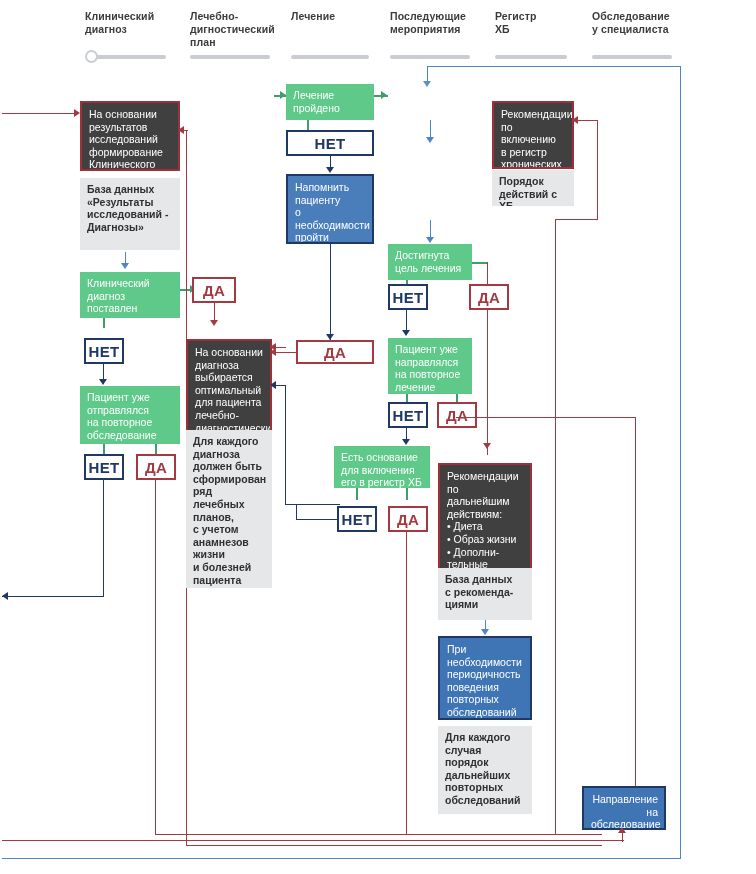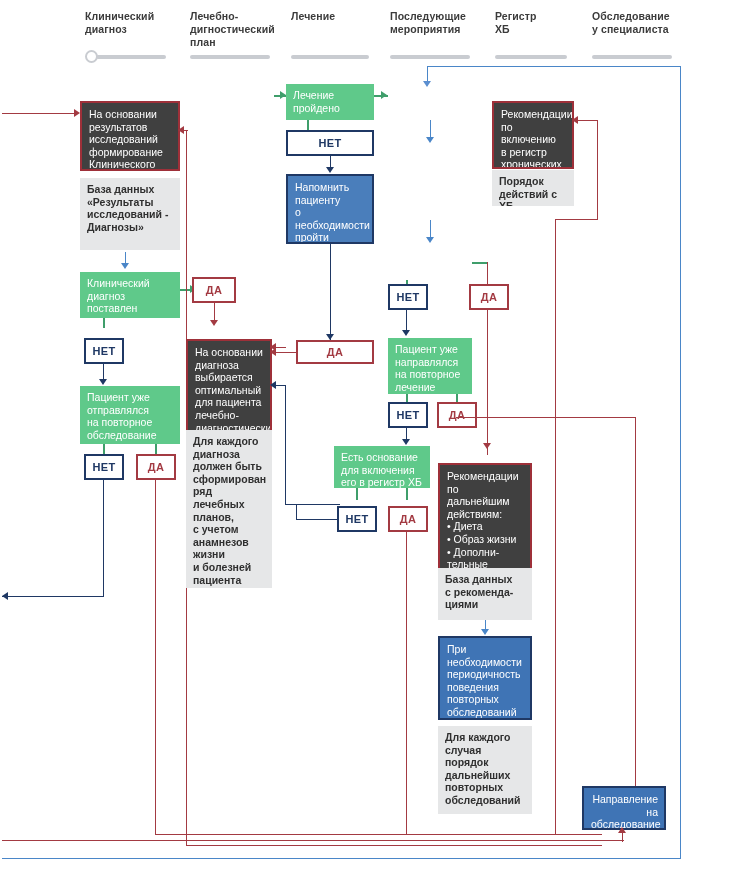--- a/index.html
+++ b/index.html
@@ -75,21 +75,21 @@
     color:#2f2f2f;
     border:none;
     font-weight:600;
   }
 
   
   .chip{
     position:absolute;
     box-sizing:border-box;
     background:#ffffff;
-    font-size:11px;
+    font-size:15px;
     font-weight:700;
     letter-spacing:.3px;
     display:flex;
     align-items:center;
     justify-content:center;
   }
   .chip-no{ border:2px solid #1f3864; color:#1f3864; }
   .chip-yes{ border:2px solid #a33a42; color:#a33a42; }
 
   
@@ -268,20 +268,22 @@
   <div class="ln h-green" style="left:374px;top:95px;width:14px;"></div>
   <div class="ar ar-r-green" style="left:381px;top:91px;"></div>
 
   <div class="ln v-blue" style="left:430px;top:120px;height:18px;"></div>
   <div class="ar ar-d-blue" style="left:426px;top:137px;"></div>
 
 
   <div class="ln v-blue" style="left:430px;top:220px;height:18px;"></div>
   <div class="ar ar-d-blue" style="left:426px;top:237px;"></div>
 
+  <div class="node n-green" style="left:388px;top:244px;width:84px;height:36px;">Достигнута
+цель лечения</div>
 
   <div class="ln v-green" style="left:406px;top:280px;height:6px;"></div>
   <div class="chip chip-no" style="left:388px;top:284px;width:40px;height:26px;">НЕТ</div>
   <div class="ln v-navy" style="left:406px;top:310px;height:22px;"></div>
   <div class="ar ar-d-navy" style="left:402px;top:330px;"></div>
 
   <div class="ln h-green" style="left:472px;top:262px;width:16px;"></div>
   <div class="ln v-red" style="left:487px;top:262px;height:22px;"></div>
   <div class="chip chip-yes" style="left:469px;top:284px;width:40px;height:26px;">ДА</div>
   <div class="ln v-red" style="left:487px;top:310px;height:145px;"></div>

